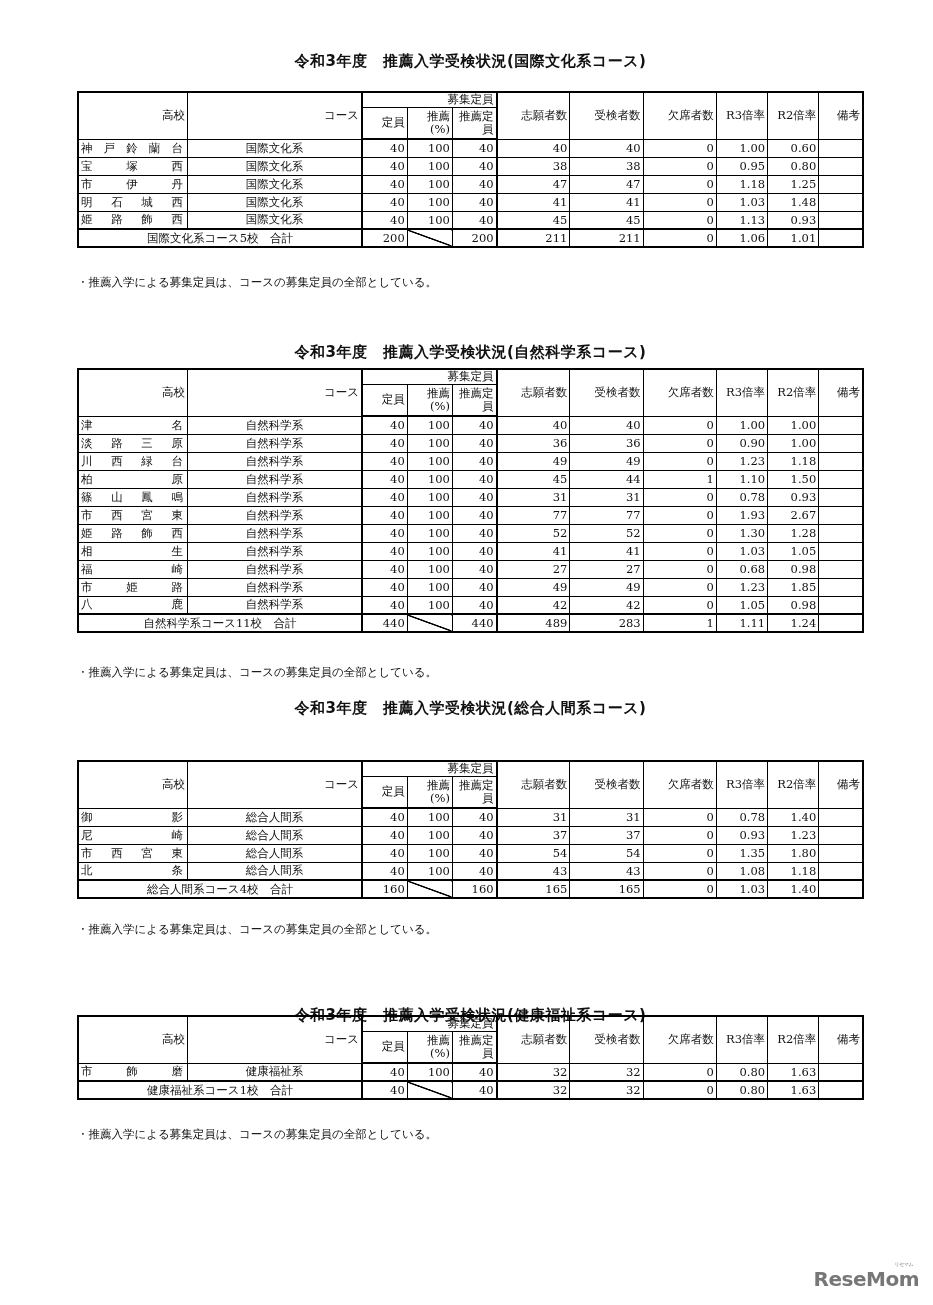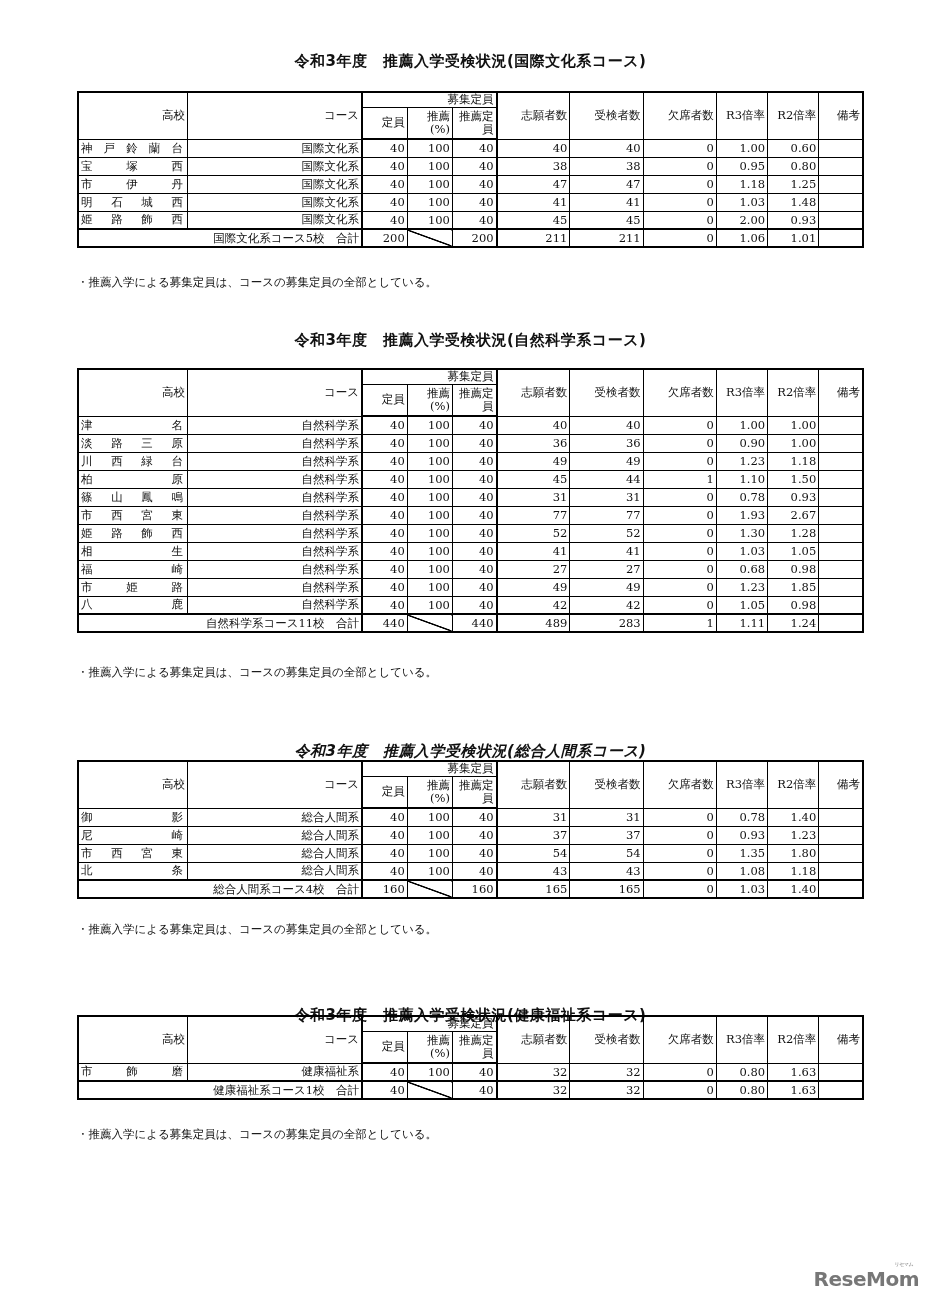--- a/index.html
+++ b/index.html
@@ -4,21 +4,21 @@
 <style>
   html, body { margin: 0; padding: 0; background: #fff; }
   body { width: 933px; height: 1305px; position: relative; font-family: "DejaVu Serif", serif; color: #111; overflow: hidden; }
   .section { position: absolute; left: 77px; width: 787px; }
   .title { position: absolute; left: 0; width: 787px; text-align: center; font-family: "DejaVu Sans", sans-serif; font-weight: bold; font-size: 15px; letter-spacing: 0.5px; }
   table { position: absolute; left: 0; border-collapse: collapse; border: 2.5px solid #000; table-layout: fixed; width: 787px; }
   th, td { border: 1px solid #000; font-weight: normal; padding: 0 2px; font-size: 11.5px; white-space: nowrap; overflow: hidden; }
   th { text-align: right; line-height: 13px; }
   td.num { text-align: right; }
   td.school { text-align: justify; text-align-last: justify; letter-spacing: 2px; }
-  td.course { text-align: right; }
+  td.course { text-align: center; }
   tr.head2 th { border-bottom: 2.5px solid #000; }
   tr.total td { border-top: 2.5px solid #000; }
   td.slash { background: linear-gradient(to top right, transparent 47%, #000 48%, #000 52%, transparent 53%); }
   th.vl, td.vl { border-left: 2.5px solid #000; }
   .note { position: absolute; left: 0; font-size: 11.5px; }
   .logo { position: absolute; right: 14px; bottom: 14px; font-family: "DejaVu Sans", sans-serif; font-weight: bold; font-size: 20px; color: #777; letter-spacing: -0.5px; margin-top: 21px; }
   .logo small { position: absolute; right: 6px; top: -6px; font-size: 5px; font-weight: normal; }
 </style>
 </head>
 <body>
@@ -117,21 +117,21 @@
 
   <tr style="height:18px">
     <td class="school">姫路飾西</td>
     <td class="course">国際文化系</td>
     <td class="num vl">40</td>
     <td class="num">100</td>
     <td class="num">40</td>
     <td class="num vl">45</td>
     <td class="num">45</td>
     <td class="num">0</td>
-    <td class="num">2.00</td>
+    <td class="num">1.13</td>
     <td class="num">0.93</td>
     <td></td>
   </tr>
 </tbody>
       <tfoot>
         <tr class="total" style="height:18px">
           <td colspan="2" class="course">国際文化系コース5校　合計</td>
           <td class="num vl">200</td>
           <td class="slash"></td>
           <td class="num">200</td>
@@ -141,21 +141,21 @@
           <td class="num">1.06</td>
           <td class="num">1.01</td>
           <td></td>
         </tr>
       </tfoot>
     </table>
     <div class="note" style="top: 275px;">・推薦入学による募集定員は、コースの募集定員の全部としている。</div>
   </div>
 
   <div class="section" style="top: 0px;">
-    <div class="title" style="top: 331px;">令和3年度　推薦入学受検状況(自然科学系コース)</div>
+    <div class="title" style="top: 343px;">令和3年度　推薦入学受検状況(自然科学系コース)</div>
     <table style="top: 368px;">
       <colgroup>
         <col style="width:109px">
           <col style="width:174px">
           <col style="width:45px">
           <col style="width:45px">
           <col style="width:44px">
           <col style="width:73px">
           <col style="width:73px">
           <col style="width:73px">
@@ -348,21 +348,21 @@
           <td class="num">1.11</td>
           <td class="num">1.24</td>
           <td></td>
         </tr>
       </tfoot>
     </table>
     <div class="note" style="top: 665px;">・推薦入学による募集定員は、コースの募集定員の全部としている。</div>
   </div>
 
   <div class="section" style="top: 0px;">
-    <div class="title" style="top: 742px; font-style: italic;">令和3年度　推薦入学受検状況(総合人間系コース)</div>
+    <div class="title" style="top: 699px;">令和3年度　推薦入学受検状況(総合人間系コース)</div>
     <table style="top: 760px;">
       <colgroup>
         <col style="width:109px">
           <col style="width:174px">
           <col style="width:45px">
           <col style="width:45px">
           <col style="width:44px">
           <col style="width:73px">
           <col style="width:73px">
           <col style="width:73px">

